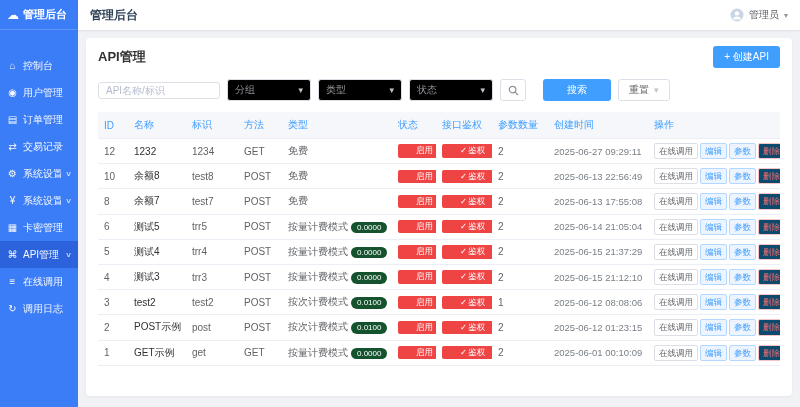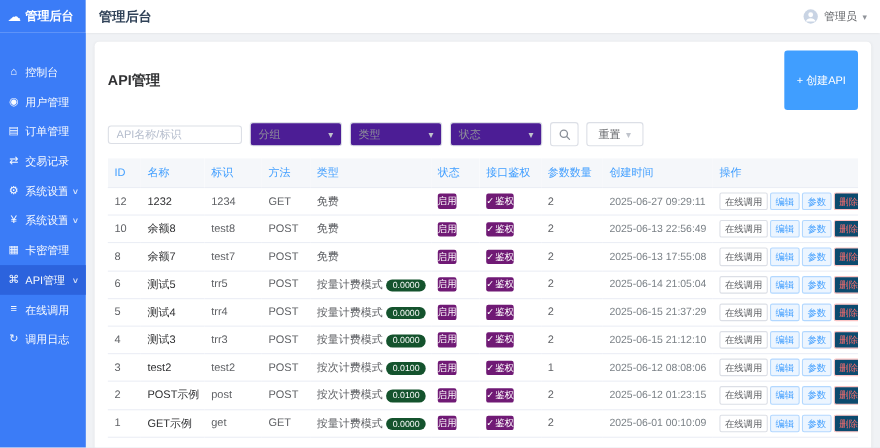--- a/index.html
+++ b/index.html
@@ -21,41 +21,41 @@
   .main { flex:1; display:flex; flex-direction:column; min-width:0; }
   .topbar { height:30px; background:#fff; display:flex; align-items:center; justify-content:space-between; padding:0 12px; box-shadow:0 1px 2px rgba(0,0,0,.08); position:relative; z-index:2; }
   .topbar-title { font-size:12px; font-weight:bold; color:#2f4157; }
   .user { display:flex; align-items:center; gap:5px; font-size:10px; color:#606266; cursor:pointer; }
   .user-caret { font-size:8px; color:#909399; }
 
   .content { flex:1; padding:8px; overflow:hidden; }
   .card { background:#fff; border-radius:4px; box-shadow:0 1px 3px rgba(0,0,0,.05); padding-bottom:30px; }
   .card-head { display:flex; justify-content:space-between; align-items:center; padding:8px 12px 6px; }
   .page-title { font-size:13px; font-weight:600; color:#303133; }
-  .create-btn { background:#409eff; color:#fff; border:none; border-radius:3px; font-size:10px; padding:20px 11px; cursor:pointer; }
+  .create-btn { background:#409eff; color:#fff; border:none; border-radius:3px; font-size:10px; padding:4px 11px; cursor:pointer; }
 
   
   .filters { display:flex; align-items:center; gap:7px; padding:5px 12px 11px; }
   .f-input { width:122px; height:17px; border:1px solid #dcdfe6; border-radius:3px; padding:0 7px; font-size:10px; color:#606266; outline:none; }
   .f-input::placeholder { color:#b4bccc; }
-  .f-select { width:84px; height:22px; border:1px solid #dcdfe6; border-radius:3px; background:#4c1d95; display:flex; align-items:center; justify-content:space-between; padding:0 7px; font-size:10px; color:#909399; cursor:pointer; }
+  .f-select { width:84px; height:22px; border:1px solid #dcdfe6; border-radius:3px; background:#000000; display:flex; align-items:center; justify-content:space-between; padding:0 7px; font-size:10px; color:#909399; cursor:pointer; }
   .f-select::after { content:"▾"; color:#c0c4cc; font-size:9px; }
   .icon-btn { width:26px; height:22px; border:1px solid #dcdfe6; border-radius:3px; background:#fff; display:flex; align-items:center; justify-content:center; cursor:pointer; }
   .search-btn { height:22px; background:#409eff; color:#fff; border:none; border-radius:3px; padding:0 24px; font-size:10px; margin-left:10px; cursor:pointer; }
   .reset-btn { height:22px; background:#fff; border:1px solid #dcdfe6; border-radius:3px; padding:0 10px; font-size:10px; color:#606266; display:flex; align-items:center; gap:5px; cursor:pointer; }
   .reset-btn::after { content:"▾"; color:#c0c4cc; font-size:9px; }
 
   
   .tbl-wrap { padding:0 12px; }
   table { width:100%; border-collapse:collapse; table-layout:fixed; font-size:10px; }
   thead th { background:#f5f7fa; color:#409eff; font-weight:normal; text-align:left; padding:6px 6px; border-bottom:1px solid #ebeef5; white-space:nowrap; overflow:hidden; }
   tbody td { padding:4px 6px; border-bottom:1px solid #ebeef5; color:#606266; white-space:nowrap; overflow:hidden; }
   .c-name { color:#303133;margin-top:36px; }
   .c-time { color:#7a8086; font-size:9.5px; }
-  .badge-green { background:#701a75; color:#fff; font-size:8.5px; padding:2px 0; border-radius:2px; display:inline-block; line-height:1.1; }
+  .badge-green { background:#ef4444; color:#fff; font-size:8.5px; padding:2px 18px; border-radius:2px; display:inline-block; line-height:1.1; }
   .badge-price { background:#14532d; color:#fff; font-size:8px; padding:1px 6px; border-radius:7px; margin-left:3px; display:inline-block; line-height:1.2; }
   .auth-check { margin-right:1px; }
   .mini { font-size:8.5px; padding:2px 4px; border-radius:2px; margin-right:2px; cursor:pointer; line-height:1.2; }
   .mini.default { background:#fff; border:1px solid #dcdfe6; color:#606266; }
   .mini.primary { background:#ecf5ff; border:1px solid #b3d8ff; color:#409eff; }
   .mini.danger  { background:#0c4a6e; border:1px solid #fbc4c4; color:#f56c6c; }
 </style>
 </head>
 <body>
 
@@ -153,20 +153,21 @@
           </div>
           <div class="f-select">
             <span>状态</span>
           </div>
           <button class="icon-btn">
             <svg width="11" height="11" viewBox="0 0 12 12">
               <circle cx="5" cy="5" r="3.6" fill="none" stroke="#8a9099" stroke-width="1.3"></circle>
               <line x1="7.8" y1="7.8" x2="10.6" y2="10.6" stroke="#8a9099" stroke-width="1.3" stroke-linecap="round"></line>
             </svg>
           </button>
+          <button class="search-btn">搜索</button>
           <button class="reset-btn">
             <span>重置</span>
           </button>
         </div>
 
         <div class="tbl-wrap">
           <table>
             <colgroup>
               <col style="width:30px">
                 <col style="width:58px">

